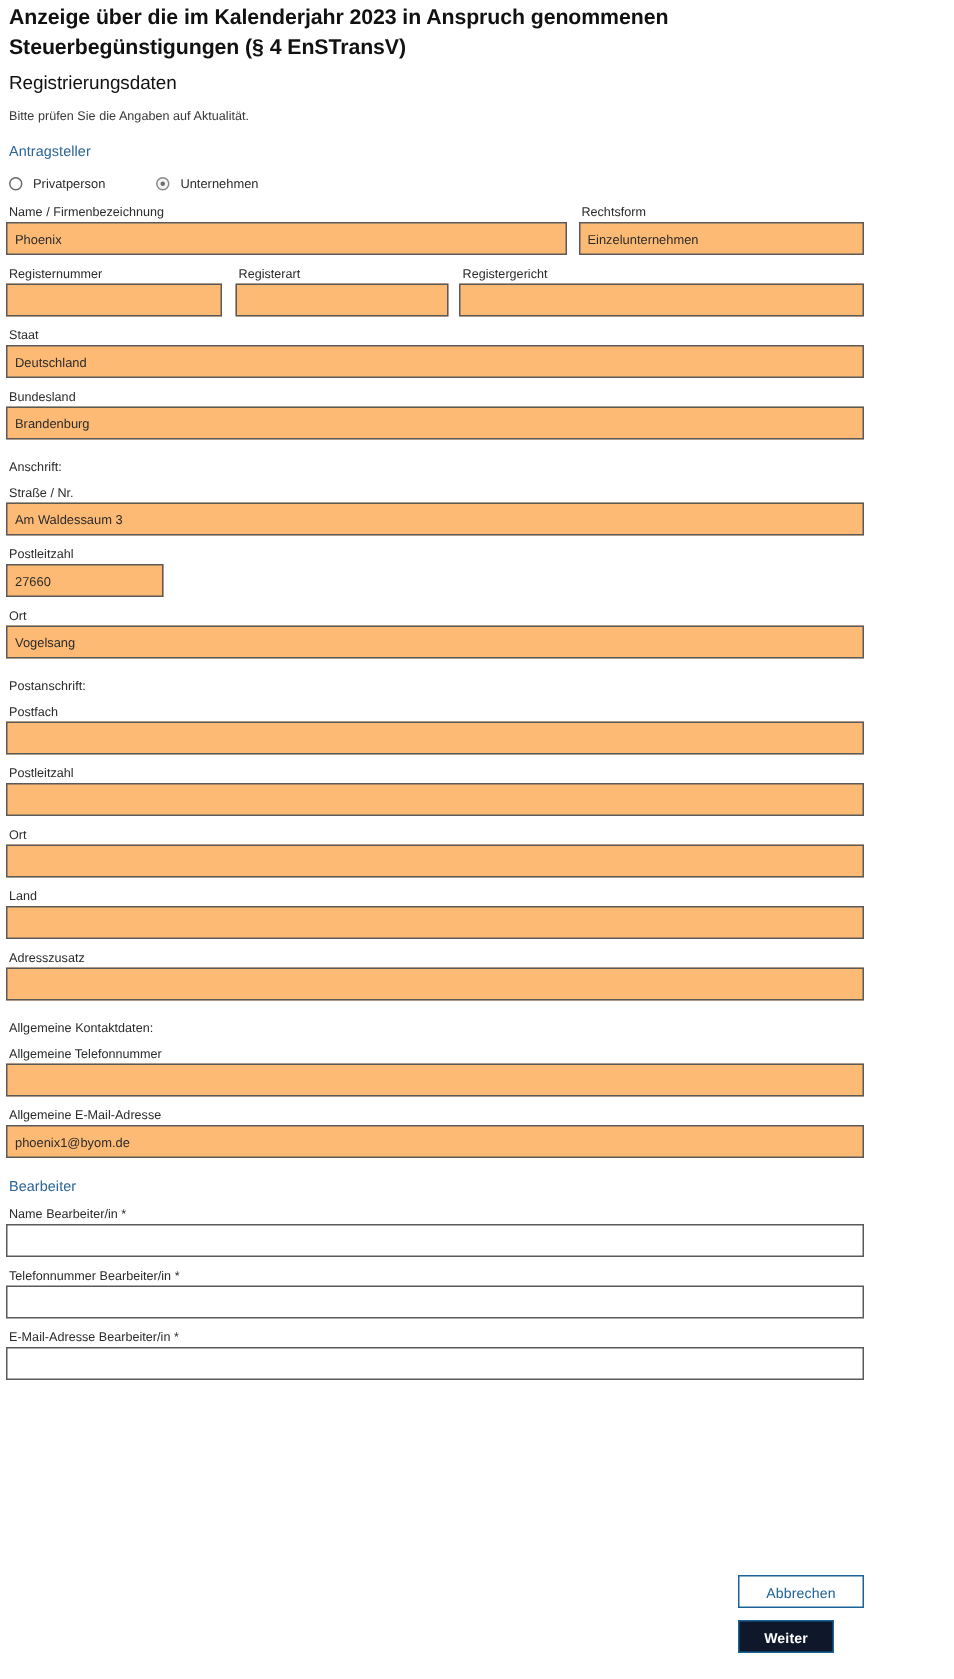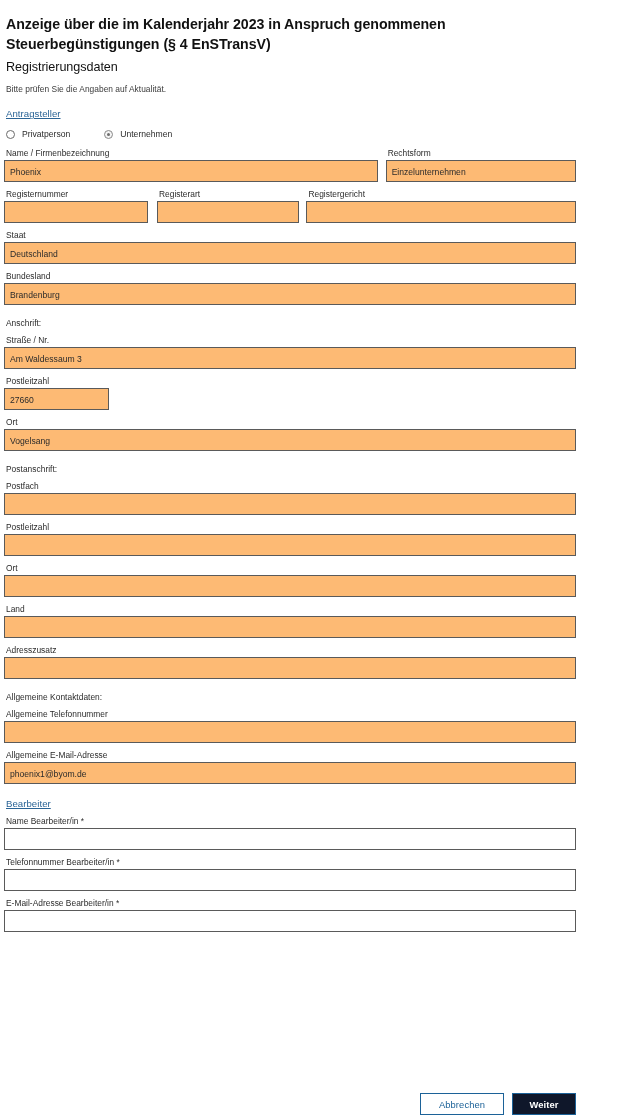--- a/index.html
+++ b/index.html
@@ -13,21 +13,21 @@
     width: 636px;
     height: 1119px;
     font-family: "Liberation Sans", sans-serif;
     color: #1a1a1a;
     overflow: hidden;
     position: relative;
   }
   .page {
     width: 580px;
     height: 1119px;
-    padding: 12px 4px 0 4px;
+    padding: 0 4px 0 4px;
     position: relative;
   }
 
   
   .doc-title {
     font-size: 14.2px;
     font-weight: bold;
     line-height: 1.42;
     letter-spacing: -0.05px;
     color: #111111;
@@ -46,21 +46,20 @@
     color: #3a3a3a;
     margin: 10px 0 0 2px;
     letter-spacing: 0.03px;
   }
   .group-heading {
     font-size: 9.6px;
     font-weight: normal;
     color: #2a6496;
     margin: 14px 0 0 2px;
     letter-spacing: 0.05px;
-    text-decoration: underline;
   }
   .block-label {
     font-size: 8.4px;
     color: #2b2b2b;
     margin: 13px 0 0 2px;
     letter-spacing: 0.03px;
   }
 
   
   .radio-row {
@@ -154,24 +153,25 @@
   .c3-b { width: 156px; }
   .c3-gap-b { width: 8px; }
   .c3-c { width: 296px; }
 
   .narrow-plz { width: 105px; }
 
   
   .footer {
     position: absolute;
     right: 4px;
-    bottom: 4px;
+    bottom: 17px;
     display: flex;
     align-items: flex-start;
     gap: 8px;
+    flex-direction: column;
   }
   .btn {
     font-size: 9.4px;
     height: 22px;
     min-width: 84px;
     padding: 0 12px;
     display: inline-flex;
     align-items: center;
     justify-content: center;
     cursor: pointer;

